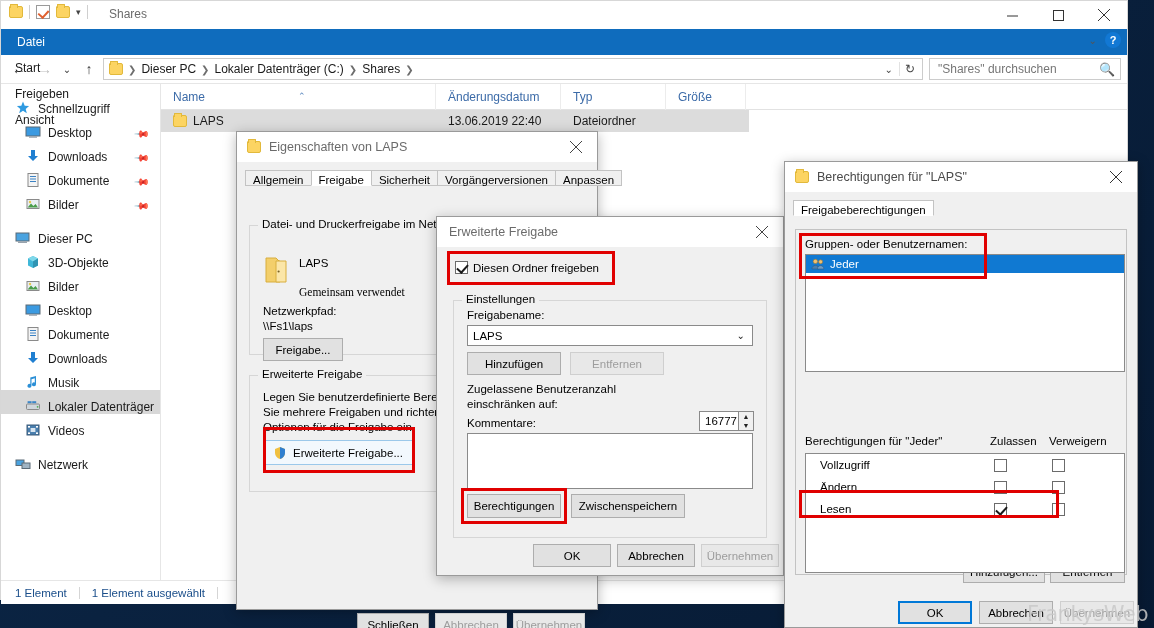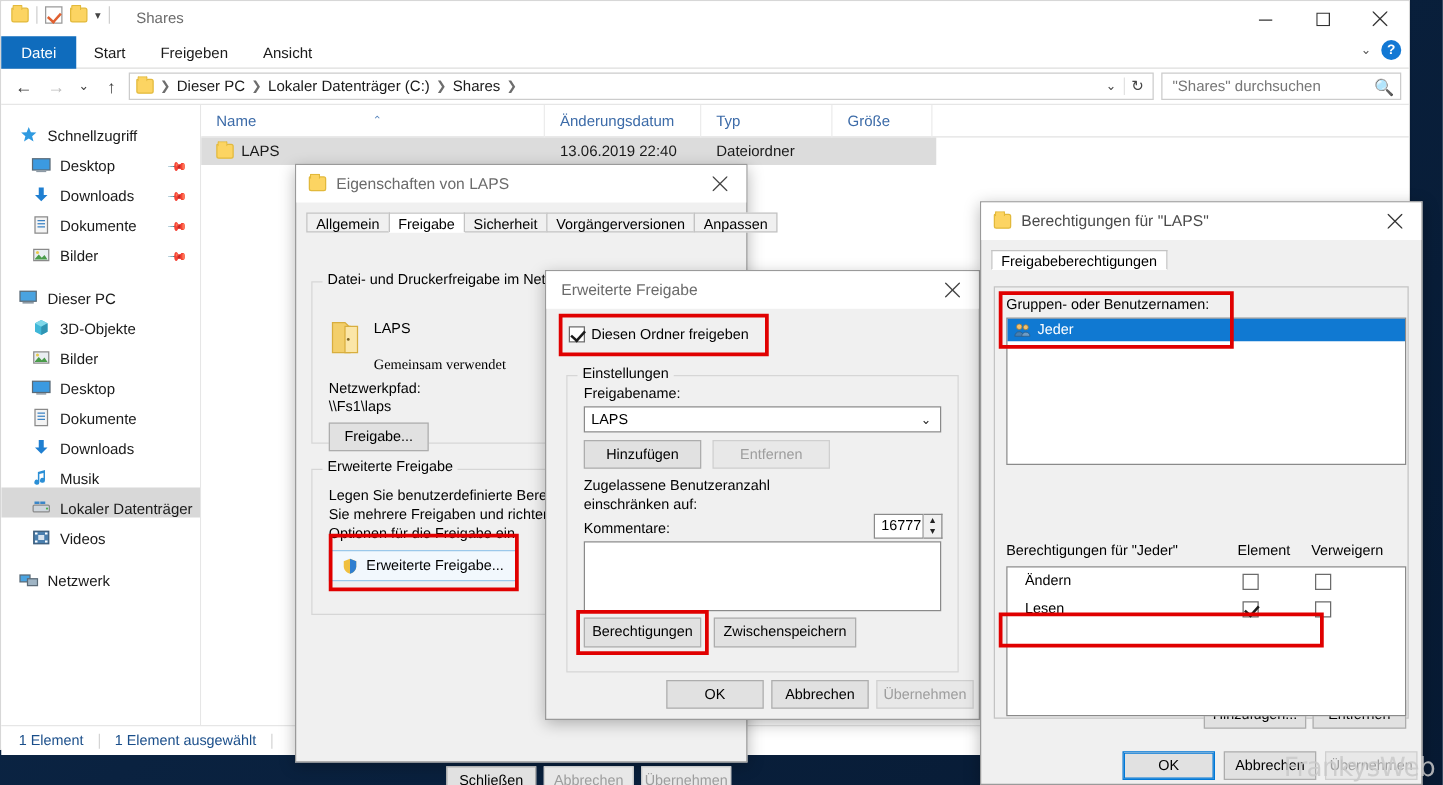--- a/index.html
+++ b/index.html
@@ -31,21 +31,21 @@
     width:14px;height:14px;border:1px solid #9a9a9a;background:#fff;position:relative;
   }
   .qa-check:after{content:"";position:absolute;left:3px;top:2px;width:5px;height:8px;border:solid #e06030;border-width:0 2px 2px 0;transform:rotate(42deg);}
   .tb-caret { font-size:9px; color:#444; line-height:1; }
   .tb-title { position:absolute; left:108px; top:6px; font-size:12px; color:#6b6b6b; }
   .wincontrols { position:absolute; right:0; top:0; display:flex; }
   .wc { width:46px; height:28px; display:flex; align-items:center; justify-content:center; color:#333; }
   .wc svg { display:block; }
 
   .ribbon { height:26px; background:#fff; border-bottom:1px solid #dededd; position:relative; }
-  .rtabs { display:flex; height:26px; }
+  .rtabs { display:flex; height:26px;flex-direction:column; }
   .rtab { padding:0 14px; height:26px; line-height:26px; font-size:12px; color:#1a1a1a; }
   .rtab.file { background:#0f6cbd; color:#fff; padding:0 16px; }
   .ribbon-right { position:absolute; right:6px; top:3px; display:flex; align-items:center; gap:8px; }
   .chev-dn { font-size:10px; color:#555; }
   .help-ico { width:16px;height:16px;border-radius:50%;background:#1278d4;color:#fff;font-size:11px;font-weight:bold;display:flex;align-items:center;justify-content:center; }
 
   .navbar { height:28px; display:flex; align-items:center; padding:3px 6px; gap:2px; background:#fff;}
   .navbtn { width:24px; height:22px; display:flex; align-items:center; justify-content:center; color:#3b3b3b; font-size:14px; }
   .navbtn.dim { color:#bdbdbd; }
   .addrbar {
@@ -546,24 +546,33 @@
           </span>
           <span>Jeder</span>
         </div>
       </div>
       <div class="redbox" style="left:14px; top:41px; width:188px; height:46px;"></div>
 
       <div class="btn" style="position:absolute; left:178px; top:368px; width:82px; height:23px;">Hinzufügen...</div>
       <div class="btn" style="position:absolute; left:265px; top:368px; width:75px; height:23px;">Entfernen</div>
 
       <span class="lbl" style="left:20px; top:243px;">Berechtigungen für "Jeder"</span>
-      <span class="lbl" style="left:205px; top:243px;">Element</span>
+      <span class="lbl" style="left:205px; top:243px;">Zulassen</span>
       <span class="lbl" style="left:264px; top:243px;">Verweigern</span>
 
       <div class="listbox" style="left:20px; top:261px; width:320px; height:120px;">
+        <div class="permrow">
+          <span class="pname">Vollzugriff</span>
+          <span class="pck">
+              <span class="cbx"></span>
+            </span>
+          <span class="pck" style="margin-left:6px;">
+              <span class="cbx"></span>
+            </span>
+        </div>
         <div class="permrow">
           <span class="pname">Ändern</span>
           <span class="pck">
               <span class="cbx"></span>
             </span>
           <span class="pck" style="margin-left:6px;">
               <span class="cbx"></span>
             </span>
         </div>
         <div class="permrow">

